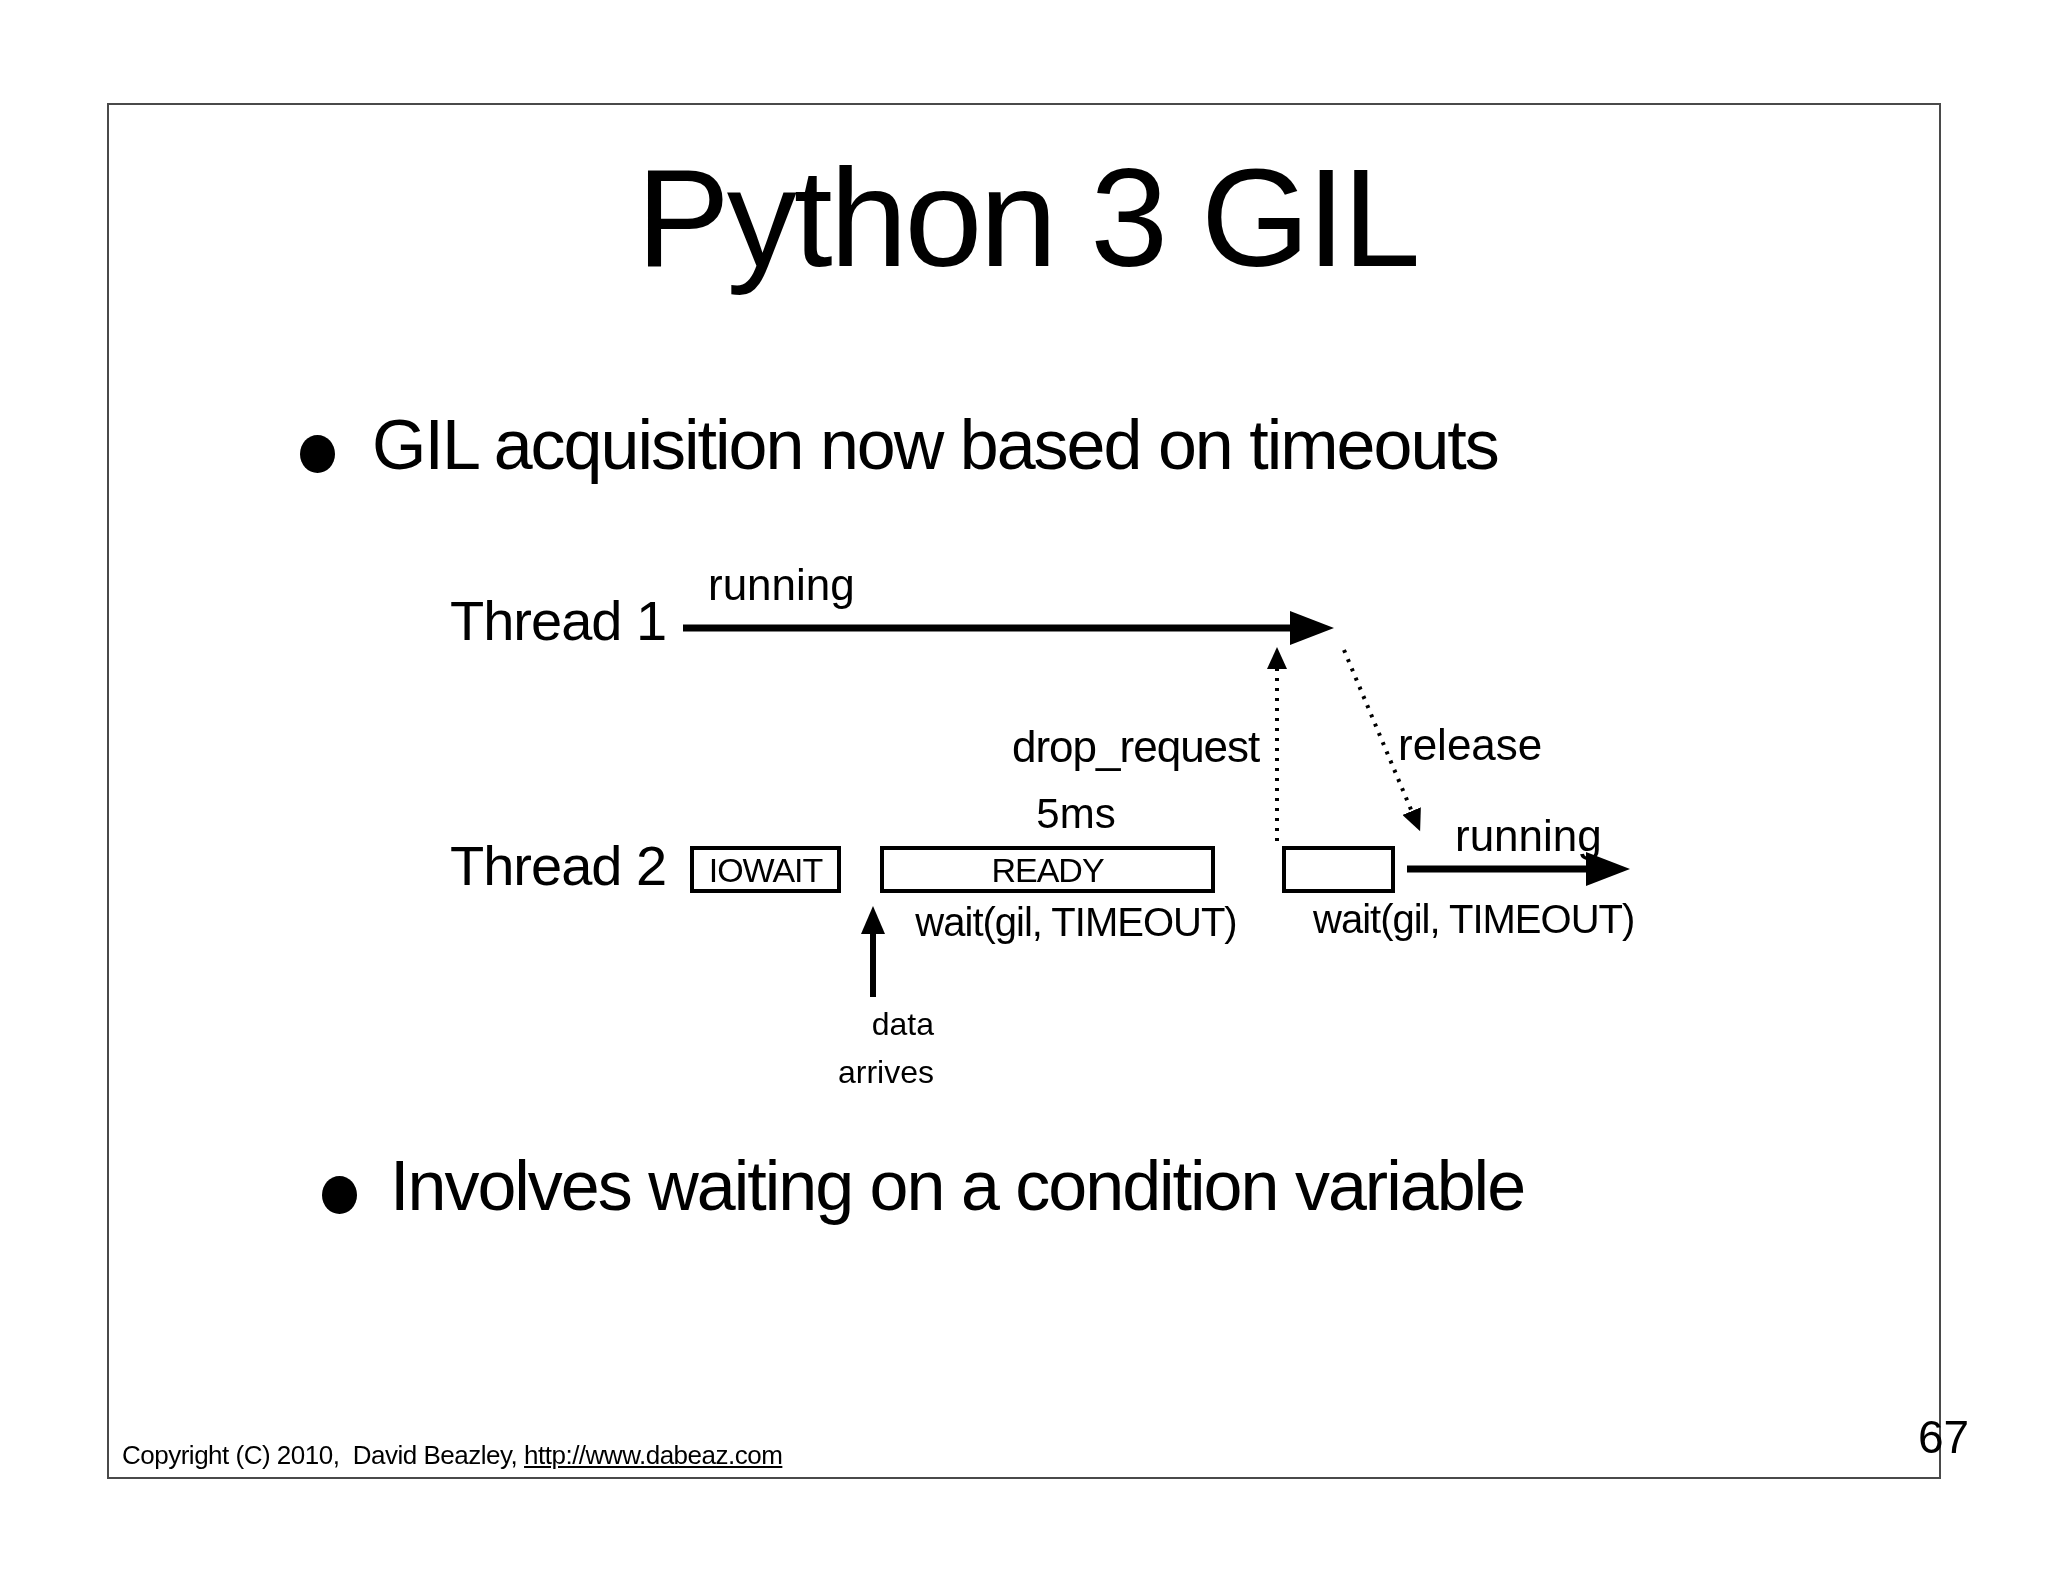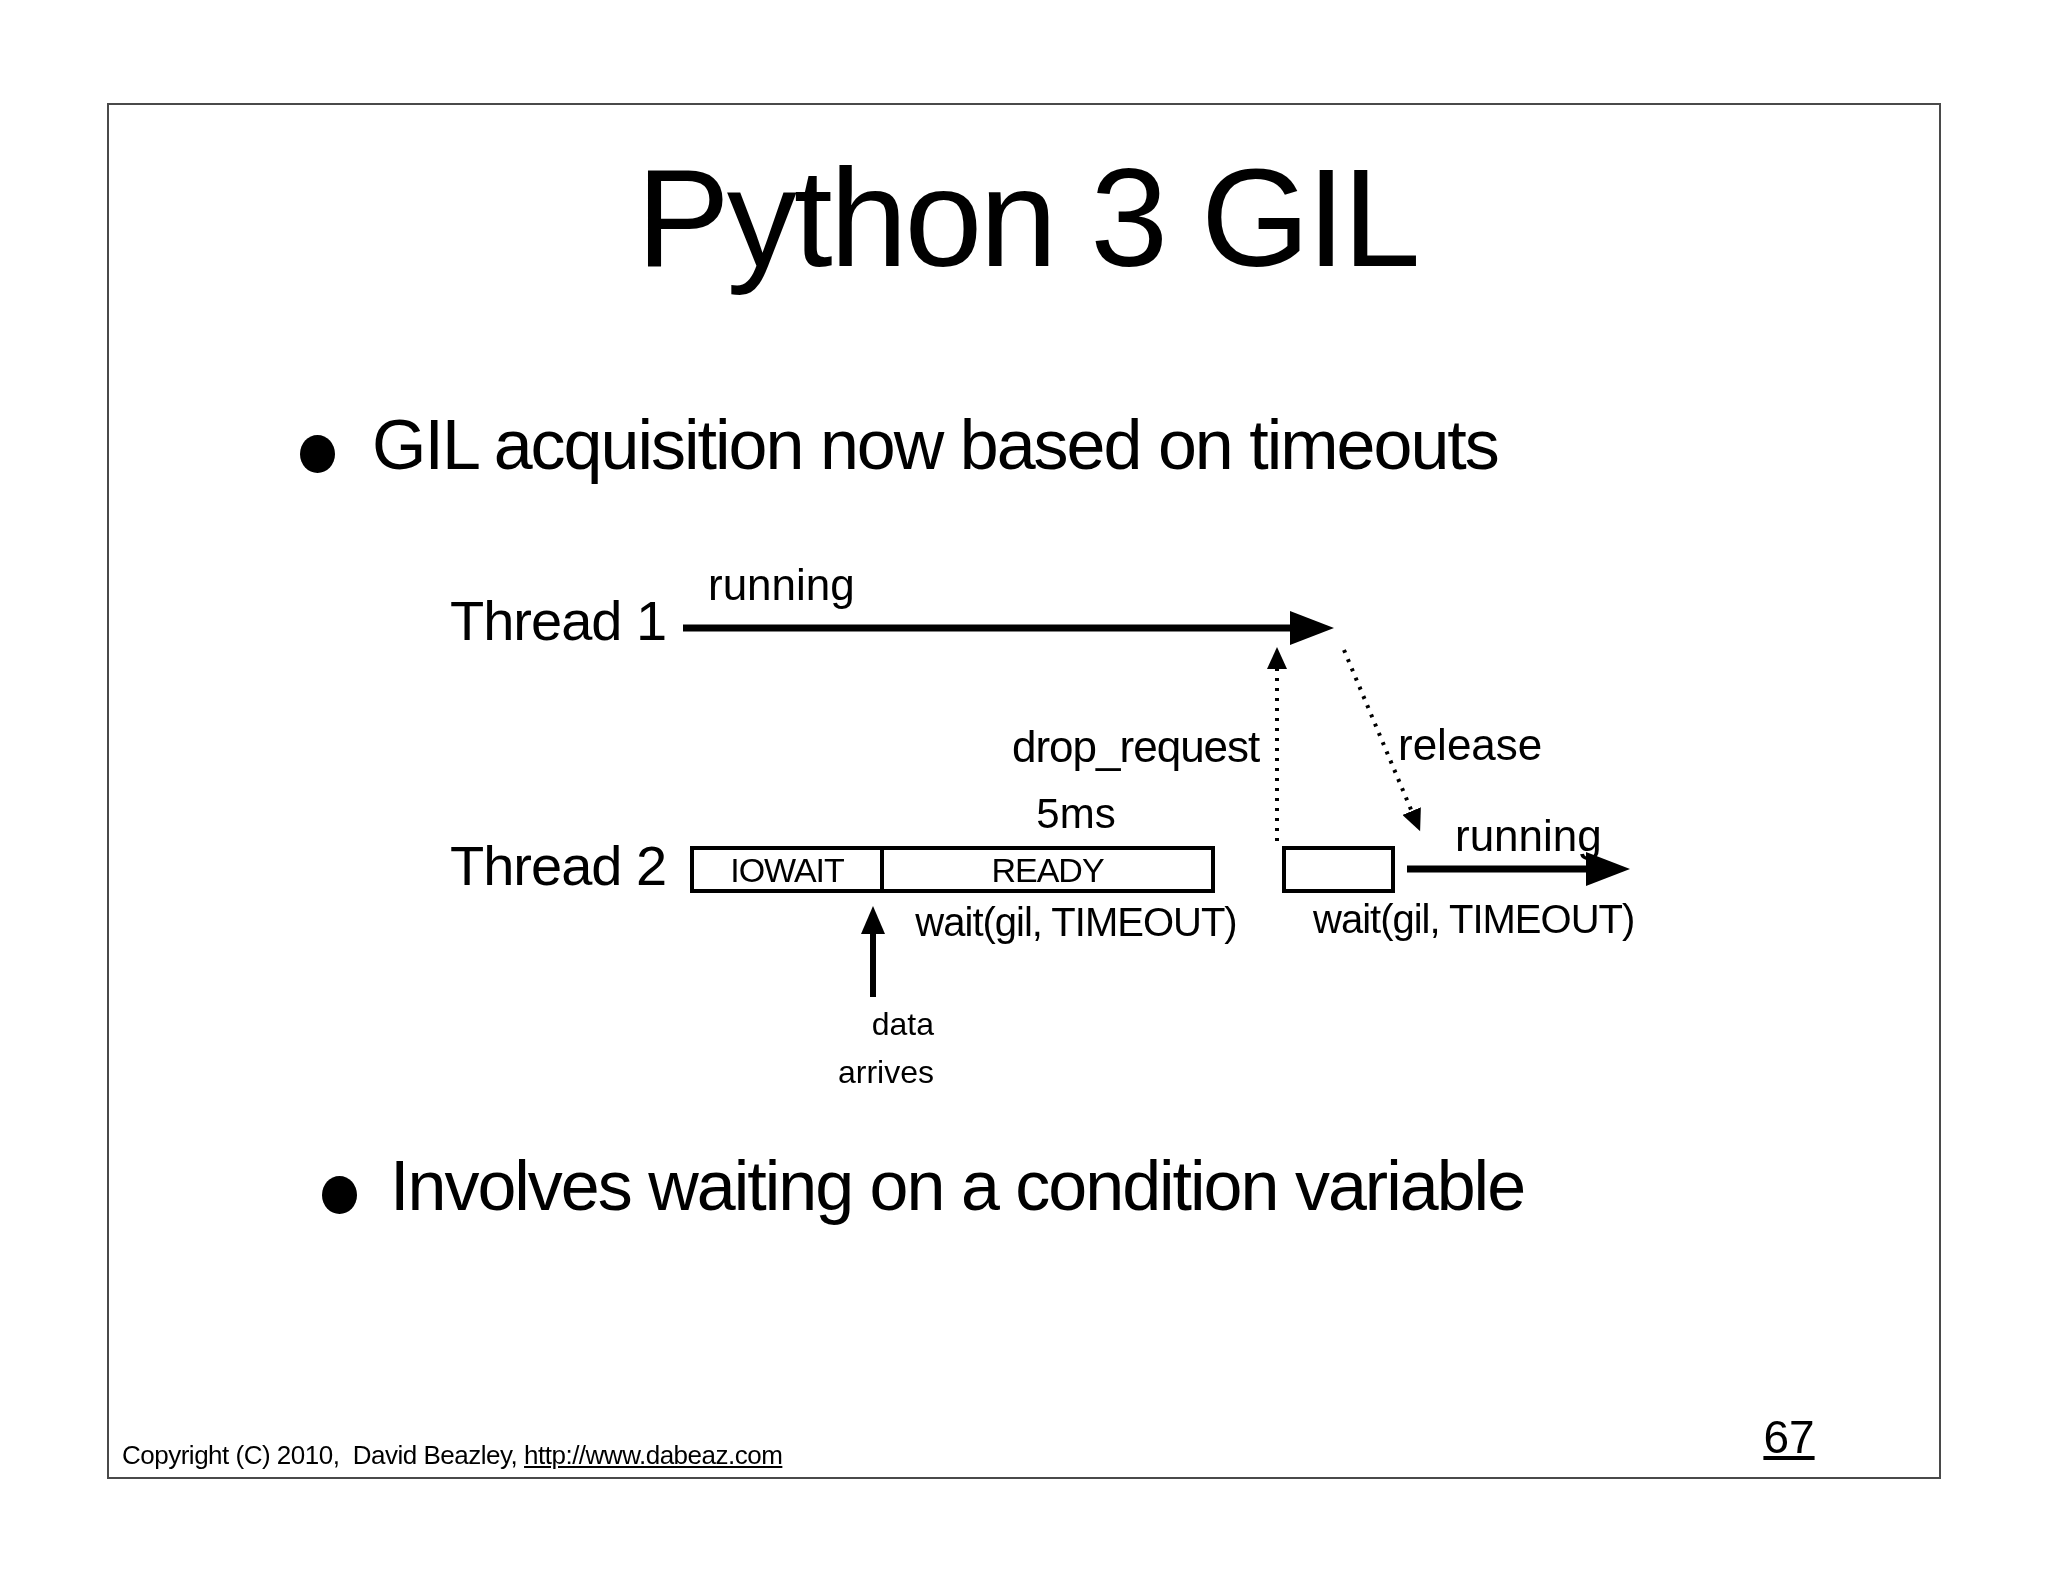--- a/index.html
+++ b/index.html
@@ -61,21 +61,21 @@
     border: 4px solid #000000;
     box-sizing: border-box;
     background: #ffffff;
     display: flex;
     align-items: center;
     justify-content: center;
     font-size: 34px;
     letter-spacing: -1px;
     line-height: 1;
   }
-  .box-iowait { left: 690px; width: 194px; }
+  .box-iowait { left: 690px; width: 151px; }
   .box-ready  { left: 880px; width: 335px; }
   .box-empty  { left: 1282px; width: 113px; }
   .wait-label { font-size: 40px; letter-spacing: -1px; }
   .wait-1 { left: 880px; top: 902px; width: 392px; text-align: center; }
   .wait-2 { left: 1313px; top: 899px; }
   .data-arrives {
     left: 734px; top: 1000px; width: 200px;
     text-align: right;
     font-size: 32px;
     line-height: 48px;
@@ -86,25 +86,24 @@
     letter-spacing: -0.5px;
     white-space: pre;
     line-height: 1;
   }
   .footer-link {
     text-decoration: underline;
     color: #000000;
     text-align: center;
   }
   .page-number {
-    left: 1739px; top: 1414px; width: 100px;
-    text-align: center;
+    left: 1918px; top: 1414px; width: 100px;
+    text-align: left;
     font-size: 46px;
     line-height: 1;
-    text-decoration: underline;
   }
   .arrow-layer {
     left: 0; top: 0;
     width: 2048px; height: 1582px;
     pointer-events: none;
   }
 </style>
 </head>
 <body>
 

